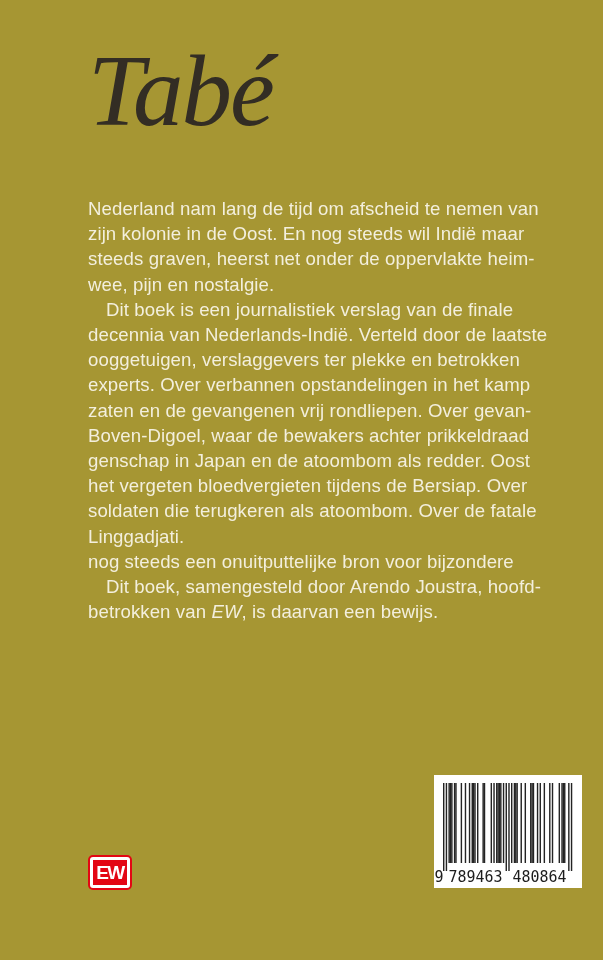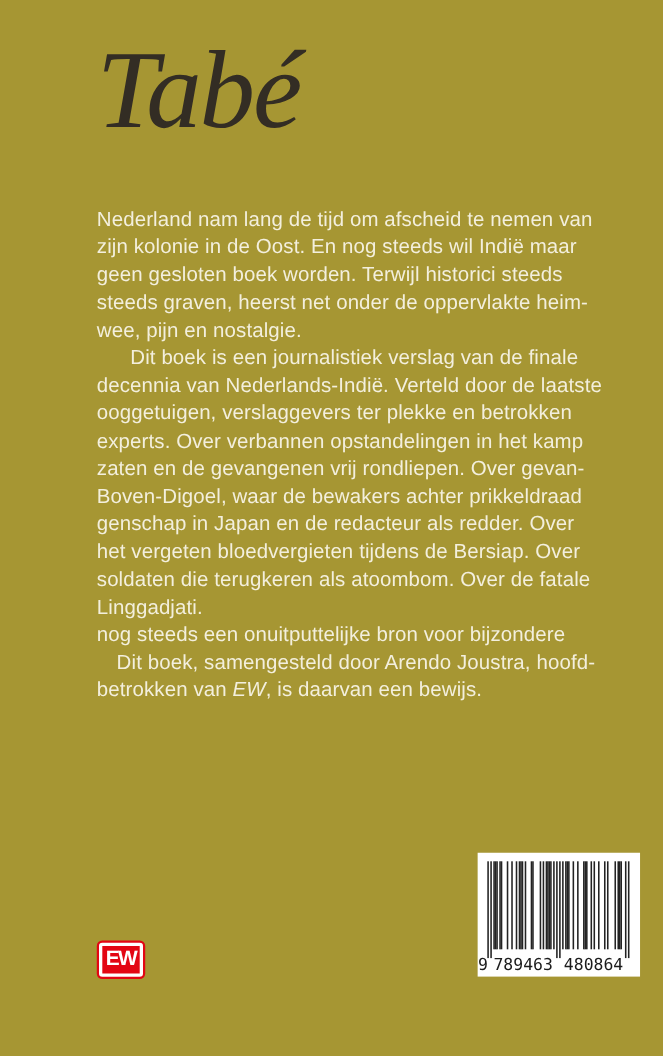--- a/index.html
+++ b/index.html
@@ -11,43 +11,43 @@
     position: relative;
     width: 603px;
     height: 960px;
     background: #a69633;
     overflow: hidden;
     font-family: "Liberation Sans", sans-serif;
   }
   .title {
     position: absolute;
     left: 88px;
-    top: 28px;
+    top: 38px;
     margin: 0;
     font-family: "Liberation Serif", serif;
     font-style: italic;
     font-weight: 400;
     font-size: 101px;
     line-height: 1.05;
     letter-spacing: -2px;
     color: #332d24;
   }
   .body-text {
     position: absolute;
     left: 88px;
-    top: 186px;
+    top: 196px;
     width: 450px;
     font-size: 18.6px;
     line-height: 25.2px;
     letter-spacing: 0.1px;
     color: #f3efdd;
   }
   .para { margin: 0; }
   .line { display: block; white-space: nowrap; }
-  .line.indent { padding-left: 18px; text-align: center; }
+  .line.indent { padding-left: 18px; }
   .line em { font-style: italic; }
   .ew-logo {
     position: absolute;
     left: 90px;
     top: 857px;
     width: 34px;
     height: 25px;
     background: #e30613;
     border: 3px solid #ffffff;
     box-shadow: 0 0 0 2px #e30613;
@@ -72,32 +72,31 @@
 </style>
 </head>
 <body>
 
 <div class="cover">
   <h1 class="title">Tabé</h1>
   <div class="body-text" id="body-text">
       <p class="para">
         <span class="line">Nederland nam lang de tijd om afscheid te nemen van</span>
         <span class="line">zijn kolonie in de Oost. En nog steeds wil Indië maar</span>
-        <span class="line">geen gesloten boek worden. Terwijl historici steeds</span>
         <span class="line">steeds graven, heerst net onder de oppervlakte heim-</span>
         <span class="line">wee, pijn en nostalgie.</span>
       </p>
       <p class="para">
         <span class="line indent">Dit boek is een journalistiek verslag van de finale</span>
         <span class="line">decennia van Nederlands-Indië. Verteld door de laatste</span>
         <span class="line">ooggetuigen, verslaggevers ter plekke en betrokken</span>
         <span class="line">experts. Over verbannen opstandelingen in het kamp</span>
         <span class="line">zaten en de gevangenen vrij rondliepen. Over gevan-</span>
         <span class="line">Boven-Digoel, waar de bewakers achter prikkeldraad</span>
-        <span class="line">genschap in Japan en de redacteur als redder. Over</span>
+        <span class="line">genschap in Japan en de atoombom als redder. Oost</span>
         <span class="line">het vergeten bloedvergieten tijdens de Bersiap. Over</span>
         <span class="line">soldaten die terugkeren als atoombom. Over de fatale</span>
         <span class="line">Linggadjati.</span>
       </p>
       <p class="para">
         <span class="line">nog steeds een onuitputtelijke bron voor bijzondere</span>
       </p>
       <p class="para">
         <span class="line indent">Dit boek, samengesteld door Arendo Joustra, hoofd-</span>
         <span class="line"><span>betrokken van </span><em>EW</em><span>, is daarvan een bewijs.</span></span>

